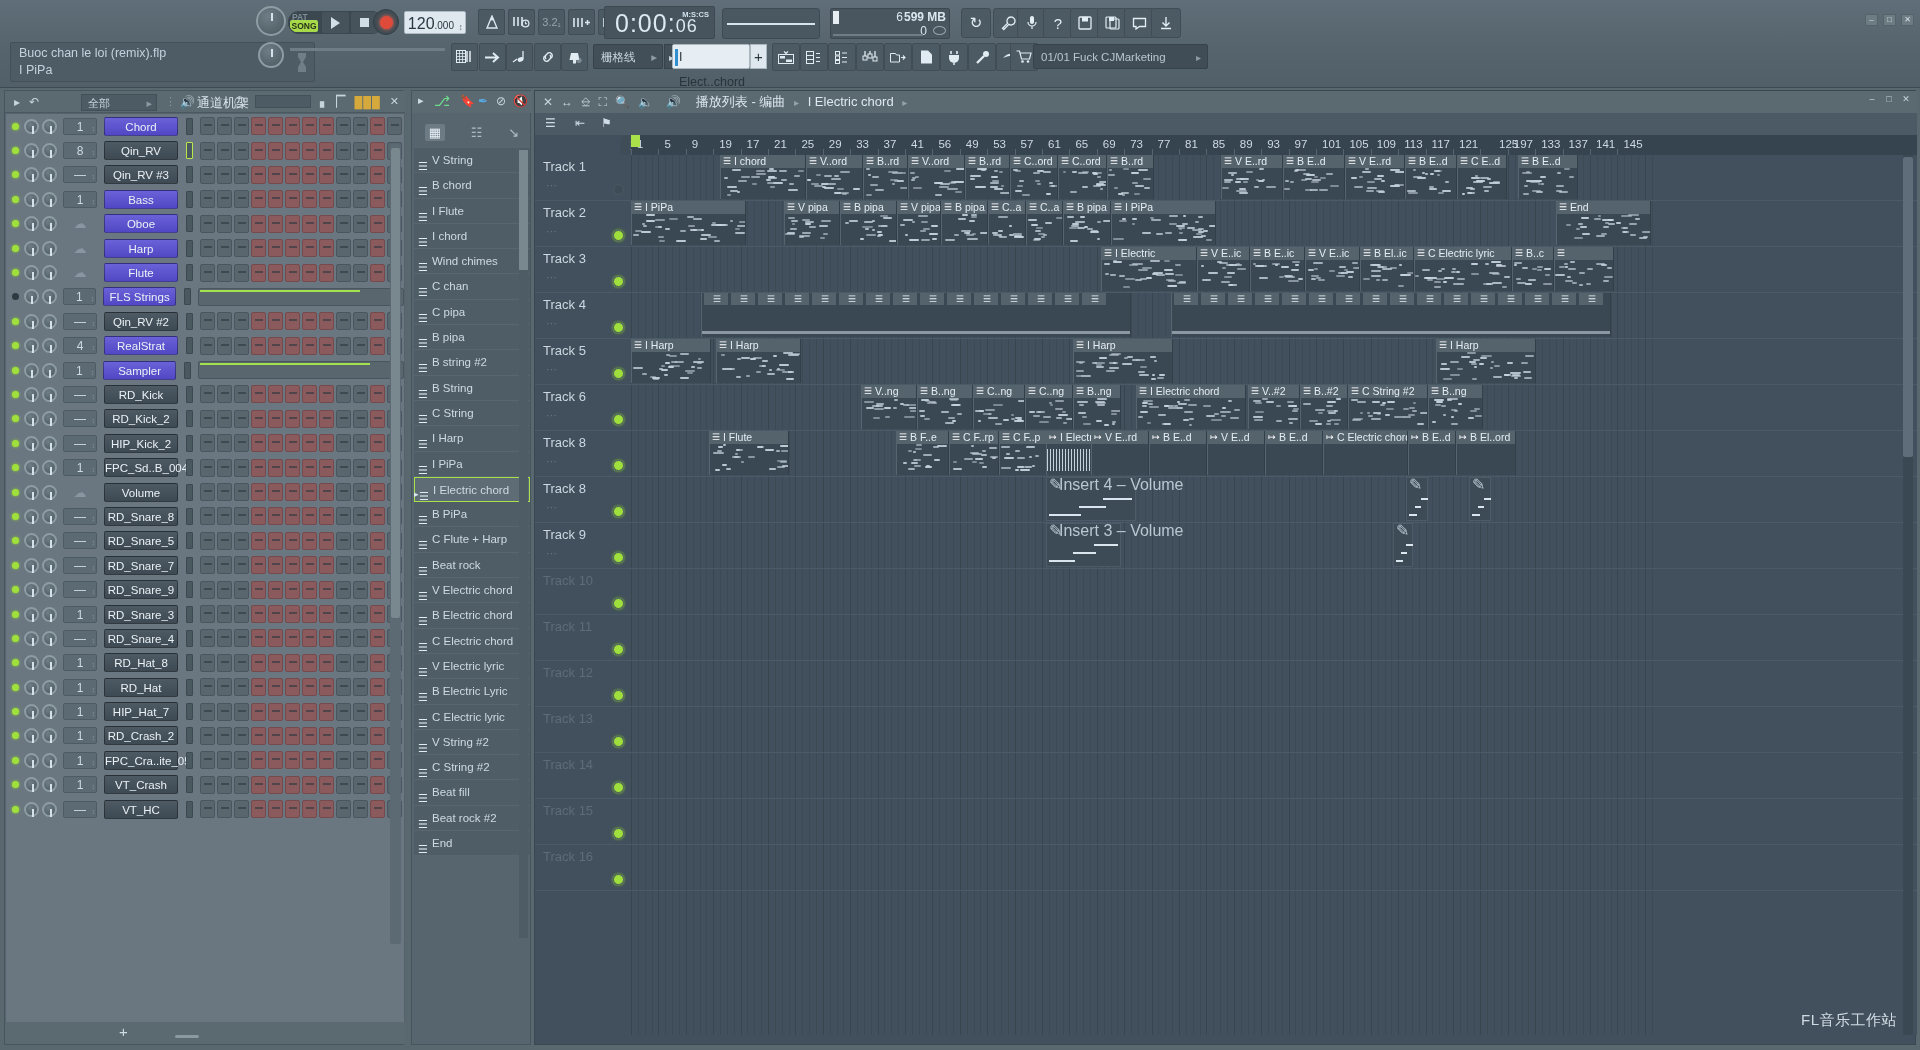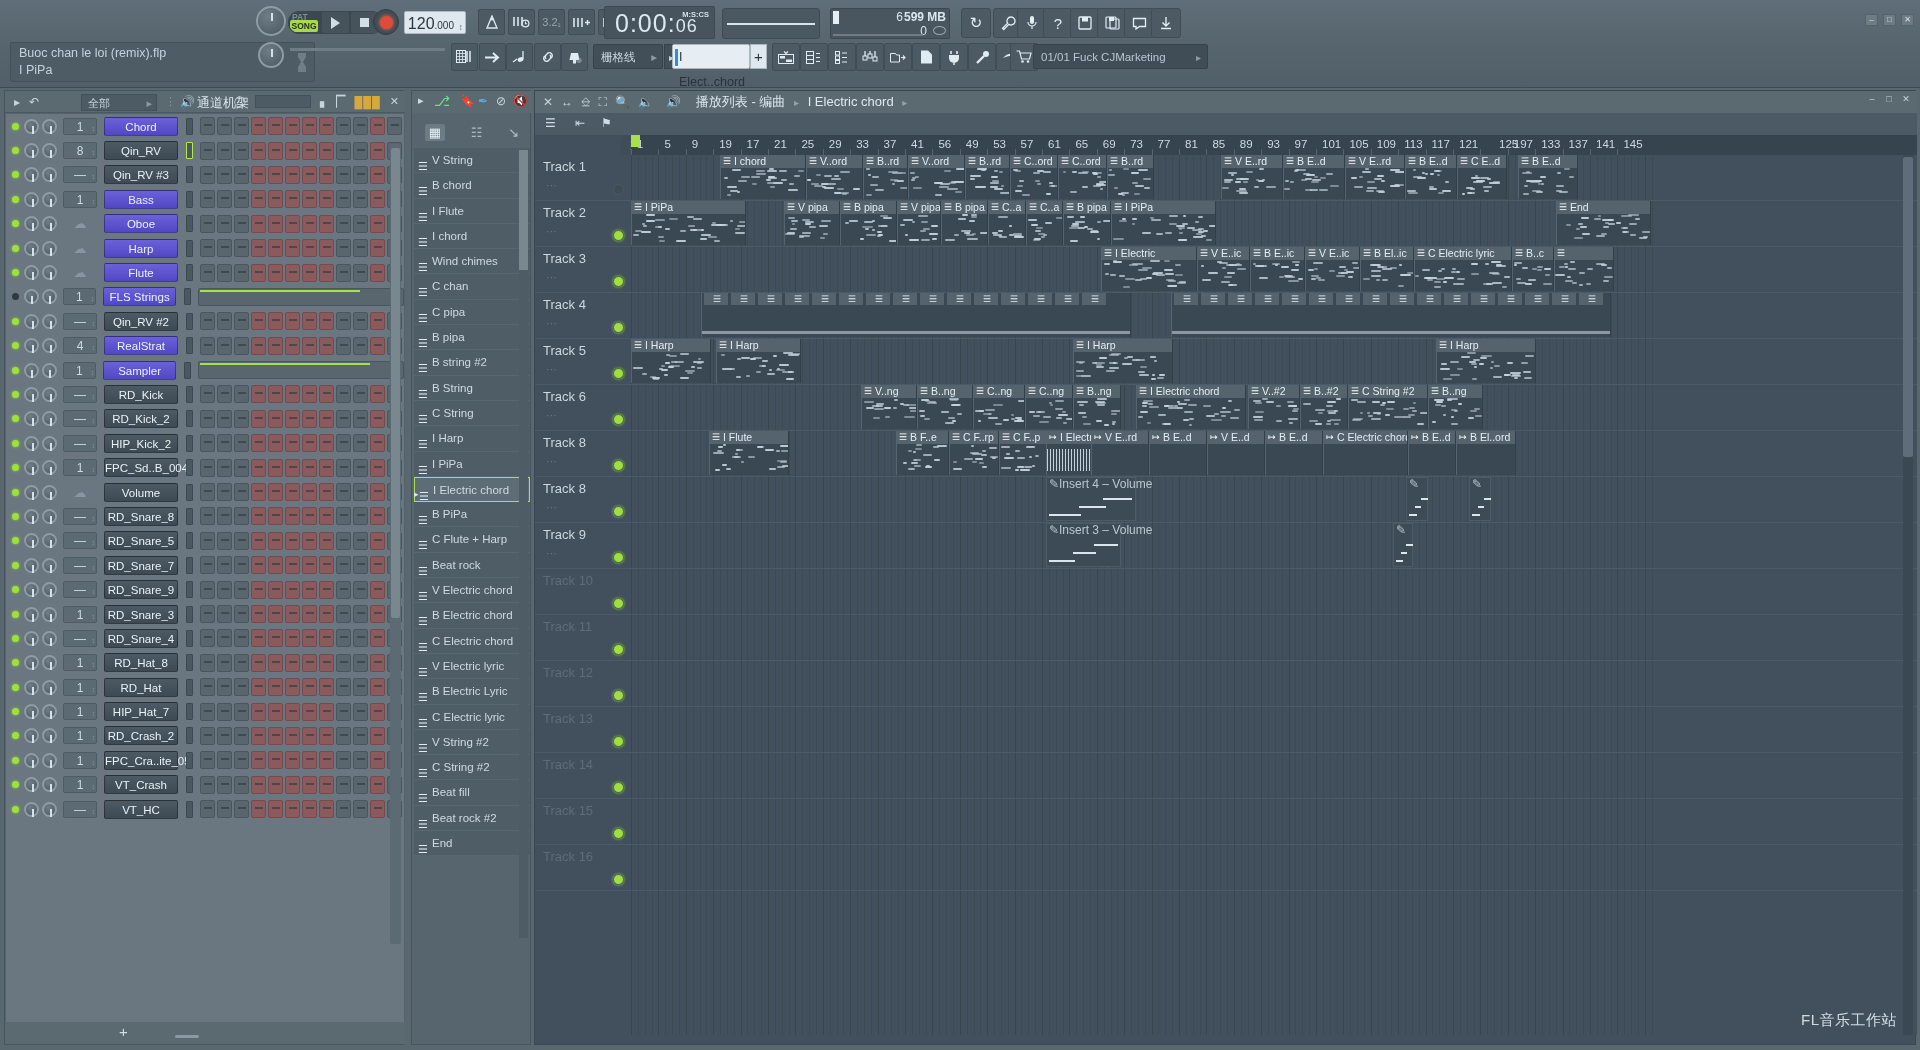--- a/index.html
+++ b/index.html
@@ -191,21 +191,21 @@
      font-size:10.5px;line-height:13px;padding-left:13px;white-space:nowrap;width:100%;}
   .clip .lbl::before{content:"\2630";position:absolute;left:2px;top:0;font-size:9px;color:#fff;}
   .clip.aud .lbl::before{content:"\21A6";}
   .clip .notes{position:absolute;left:0;top:13px;width:100%;height:31px;}
   .clip .notes i{position:absolute;height:2px;background:#c8d6e0;border-radius:1px;display:block;}
   .clip.aud .wave{position:absolute;left:0;top:15px;width:100%;height:28px;
      background:linear-gradient(180deg,transparent 0 12%,#c4d2dc 12% 88%,transparent 88%);
      -webkit-mask-image:repeating-linear-gradient(90deg,#000 0 1px,transparent 1px 3px);
      mask-image:repeating-linear-gradient(90deg,#000 0 1px,transparent 1px 3px);}
   .auto{position:absolute;height:44px;background:#3d4b57;border:1px solid #4c5b67;}
-  .auto .lbl{position:absolute;left:0;top:0;height:13px;color:#b9c7d2;font-size:12px;line-height:13px;padding-left:12px;white-space:nowrap;}
+  .auto .lbl{position:absolute;left:0;top:0;height:13px;color:#b9c7d2;font-size:16px;line-height:13px;padding-left:12px;white-space:nowrap;}
   .auto .lbl::before{content:"\270E";position:absolute;left:2px;top:0;}
   .auto .ln{position:absolute;background:#dae5ed;height:2px;}
   .plvscroll{position:absolute;right:2px;top:64px;width:10px;height:880px;background:#3a4854;}
   .plvscroll .thumb{position:absolute;left:0;top:2px;width:10px;height:300px;background:#5e6d79;border-radius:2px;}
   .watermark{position:absolute;right:18px;bottom:14px;color:#dbe6ee;font-size:15px;opacity:.92;letter-spacing:.5px;}
 </style>
 </head>
 <body>
 
 <div class="app">

